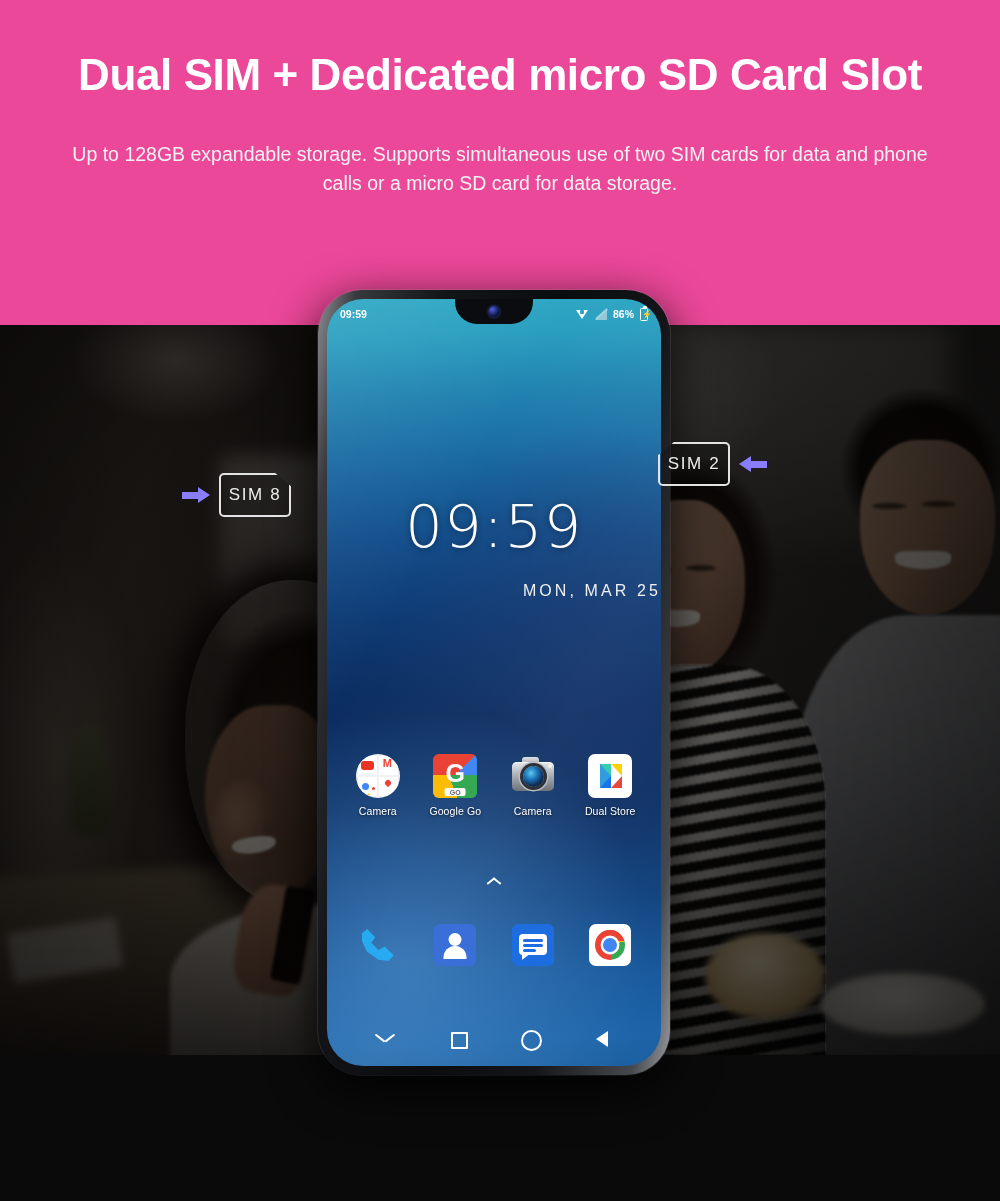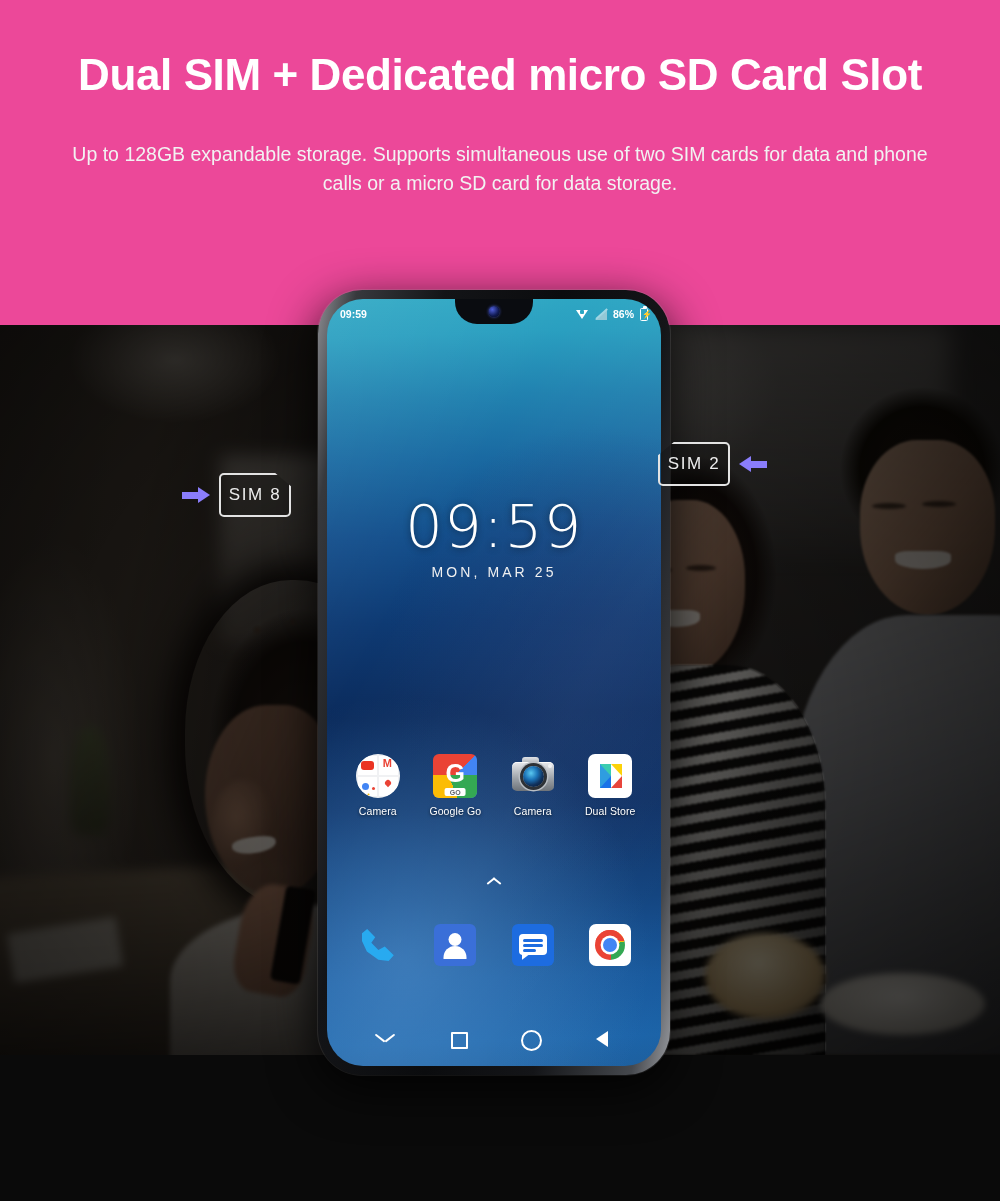--- a/index.html
+++ b/index.html
@@ -277,21 +277,21 @@
     border:1.6px solid #636669; border-top:none; border-radius:0 0 9px 9px; }
   #mic-ico:after { content:""; position:absolute; left:3.2px; top:15px; width:1.6px; height:3.5px; background:#636669; }
   #pill-sep { width:1px; height:20px; background:#c9cdd0; margin-right:11px; flex:none; }
   #apps-grid { width:17px; height:17px; display:grid; grid-template-columns:repeat(3,1fr); gap:2.2px; flex:none; }
   #apps-grid span { border-radius:50%; }
 
   
   #clock-widget { position:absolute; left:0; right:0; top:193px; text-align:center; z-index:5; }
   #clock-time { font-size:59px; font-weight:300; letter-spacing:1.5px; color:#fff;
     text-shadow:0 1px 7px rgba(0,0,0,.45); font-family:"DejaVu Sans", sans-serif; }
-  #clock-date { font-size:14px; letter-spacing:3.1px; color:#f0f0f0; margin-top:3px; font-weight:500; }
+  #clock-date { font-size:16px; letter-spacing:3.1px; color:#f0f0f0; margin-top:21px; font-weight:500;text-align:right; }
 
   
   #app-row { position:absolute; left:0; right:0; top:455px; display:flex; justify-content:space-around; padding:0 12px; z-index:5; }
   .app-cell { width:66px; text-align:center; }
   .app-ico { width:44px; height:44px; margin:0 auto 7px; position:relative; }
   .app-label { font-size:10.5px; color:#fff; text-shadow:0 1px 3px rgba(0,0,0,.7); letter-spacing:.1px; }
 
   
   .ico-folder { border-radius:50%; background:#f0f1f3; overflow:hidden;
     display:grid; grid-template-columns:1fr 1fr; grid-template-rows:1fr 1fr; gap:2px; padding:2px; }

